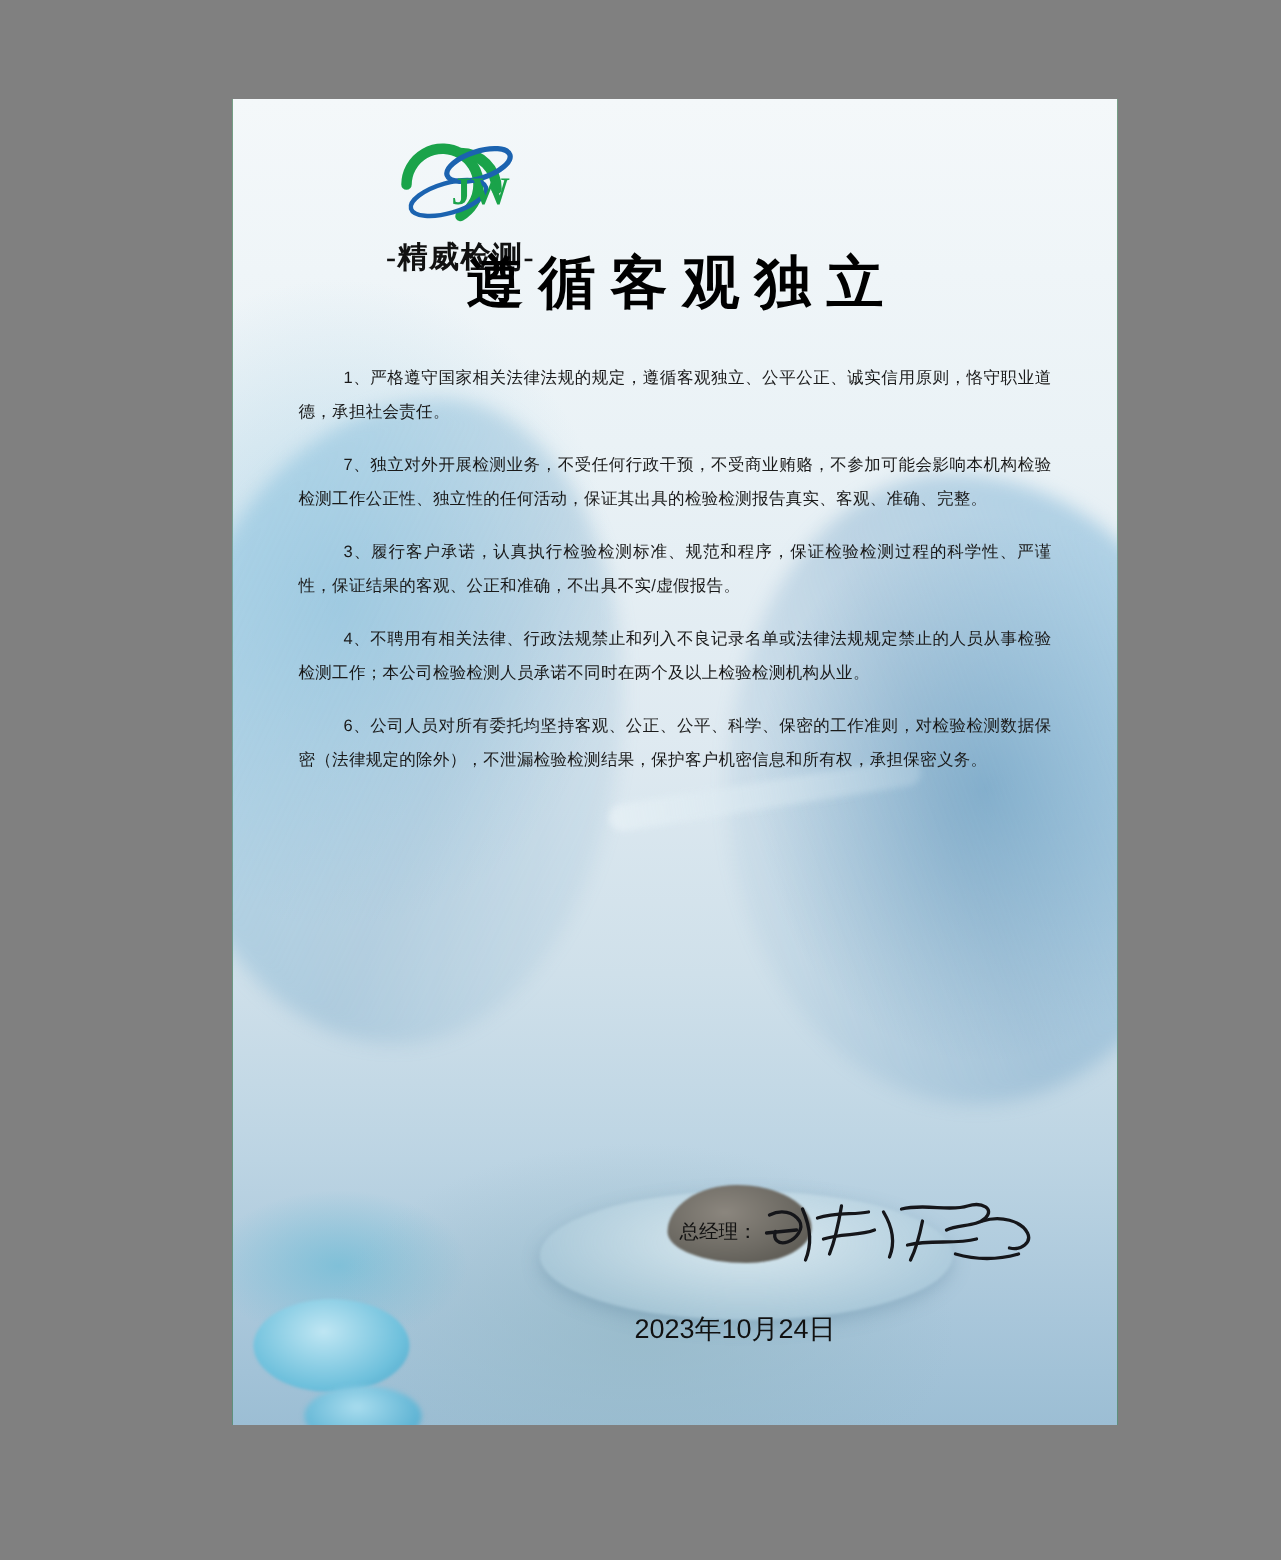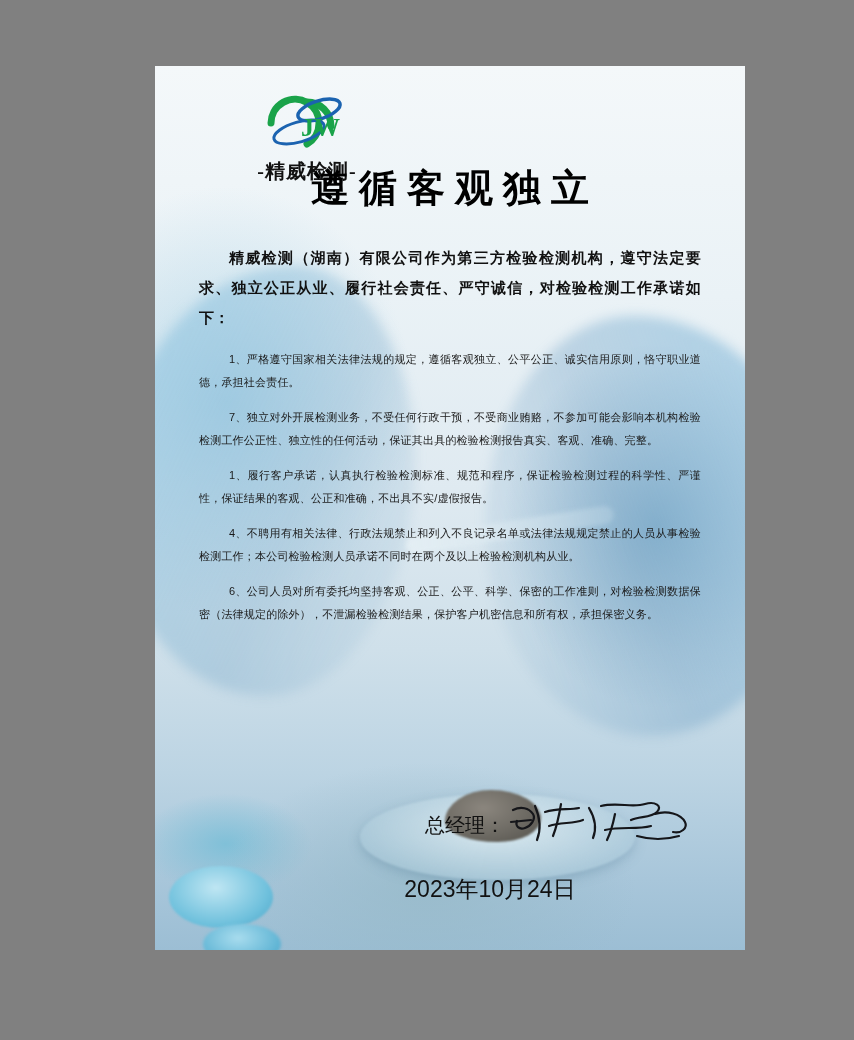--- a/index.html
+++ b/index.html
@@ -185,41 +185,41 @@
     left: 44px;
     top: 736px;
     width: 502px;
     height: 50px;
   }
   .sign-label {
     position: absolute;
     right: 196px;
     top: 10px;
     font-family: "Liberation Sans", sans-serif;
-    font-size: 20px;
+    font-size: 13px;
     color: #111;
     white-space: nowrap;
   }
   .signature {
     position: absolute;
     right: 10px;
     top: -6px;
     width: 186px;
     height: 54px;
   }
 
   .date-row {
     position: absolute;
     left: 44px;
     top: 808px;
     width: 502px;
     text-align: center;
     padding-left: 40px;
     font-family: "Liberation Sans", sans-serif;
-    font-size: 23px;
+    font-size: 18px;
     color: #111;
   }
 </style>
 </head>
 <body>
 
 <div class="page">
 
   <div class="bg">
     <div class="bg-hand-left"></div>
@@ -242,24 +242,23 @@
           <ellipse cx="38" cy="40" rx="26" ry="10" fill="none" stroke="#1b63b0" stroke-width="3" transform="rotate(-16 38 40)"></ellipse>
           <text x="40" y="44" font-family="Liberation Serif, serif" font-size="26" font-weight="bold" fill="#1aa34a">JW</text>
         </svg>
       </div>
       <div class="logo-name">-精威检测-</div>
     </div>
 
     <div class="doc-title">遵循客观独立</div>
 
     <div class="body-wrap">
-      <p class="lead">精威检测（湖南）有限公司作为第三方检验检测机构，遵守法定要求、独立公正从业、履行社会责任、严守诚信，对检验检测工作承诺如下：</p>
       <p class="para">1、严格遵守国家相关法律法规的规定，遵循客观独立、公平公正、诚实信用原则，恪守职业道德，承担社会责任。</p>
       <p class="para">7、独立对外开展检测业务，不受任何行政干预，不受商业贿赂，不参加可能会影响本机构检验检测工作公正性、独立性的任何活动，保证其出具的检验检测报告真实、客观、准确、完整。</p>
-      <p class="para">1、履行客户承诺，认真执行检验检测标准、规范和程序，保证检验检测过程的科学性、严谨性，保证结果的客观、公正和准确，不出具不实/虚假报告。</p>
+      <p class="para">3、履行客户承诺，认真执行检验检测标准、规范和程序，保证检验检测过程的科学性、严谨性，保证结果的客观、公正和准确，不出具不实/虚假报告。</p>
       <p class="para">4、不聘用有相关法律、行政法规禁止和列入不良记录名单或法律法规规定禁止的人员从事检验检测工作；本公司检验检测人员承诺不同时在两个及以上检验检测机构从业。</p>
       <p class="para">6、公司人员对所有委托均坚持客观、公正、公平、科学、保密的工作准则，对检验检测数据保密（法律规定的除外），不泄漏检验检测结果，保护客户机密信息和所有权，承担保密义务。</p>
     </div>
 
     <div class="sign-row">
       <div class="sign-label">总经理：</div>
       <div class="signature">
         <svg viewBox="0 0 186 54" width="186" height="54" aria-hidden="true">
           <g fill="none" stroke="#15161a" stroke-width="2.2" stroke-linecap="round" stroke-linejoin="round">
             <path d="M8 14 C16 10, 24 12, 28 18 C31 23, 26 30, 20 32 C14 34, 10 30, 12 25"></path>

